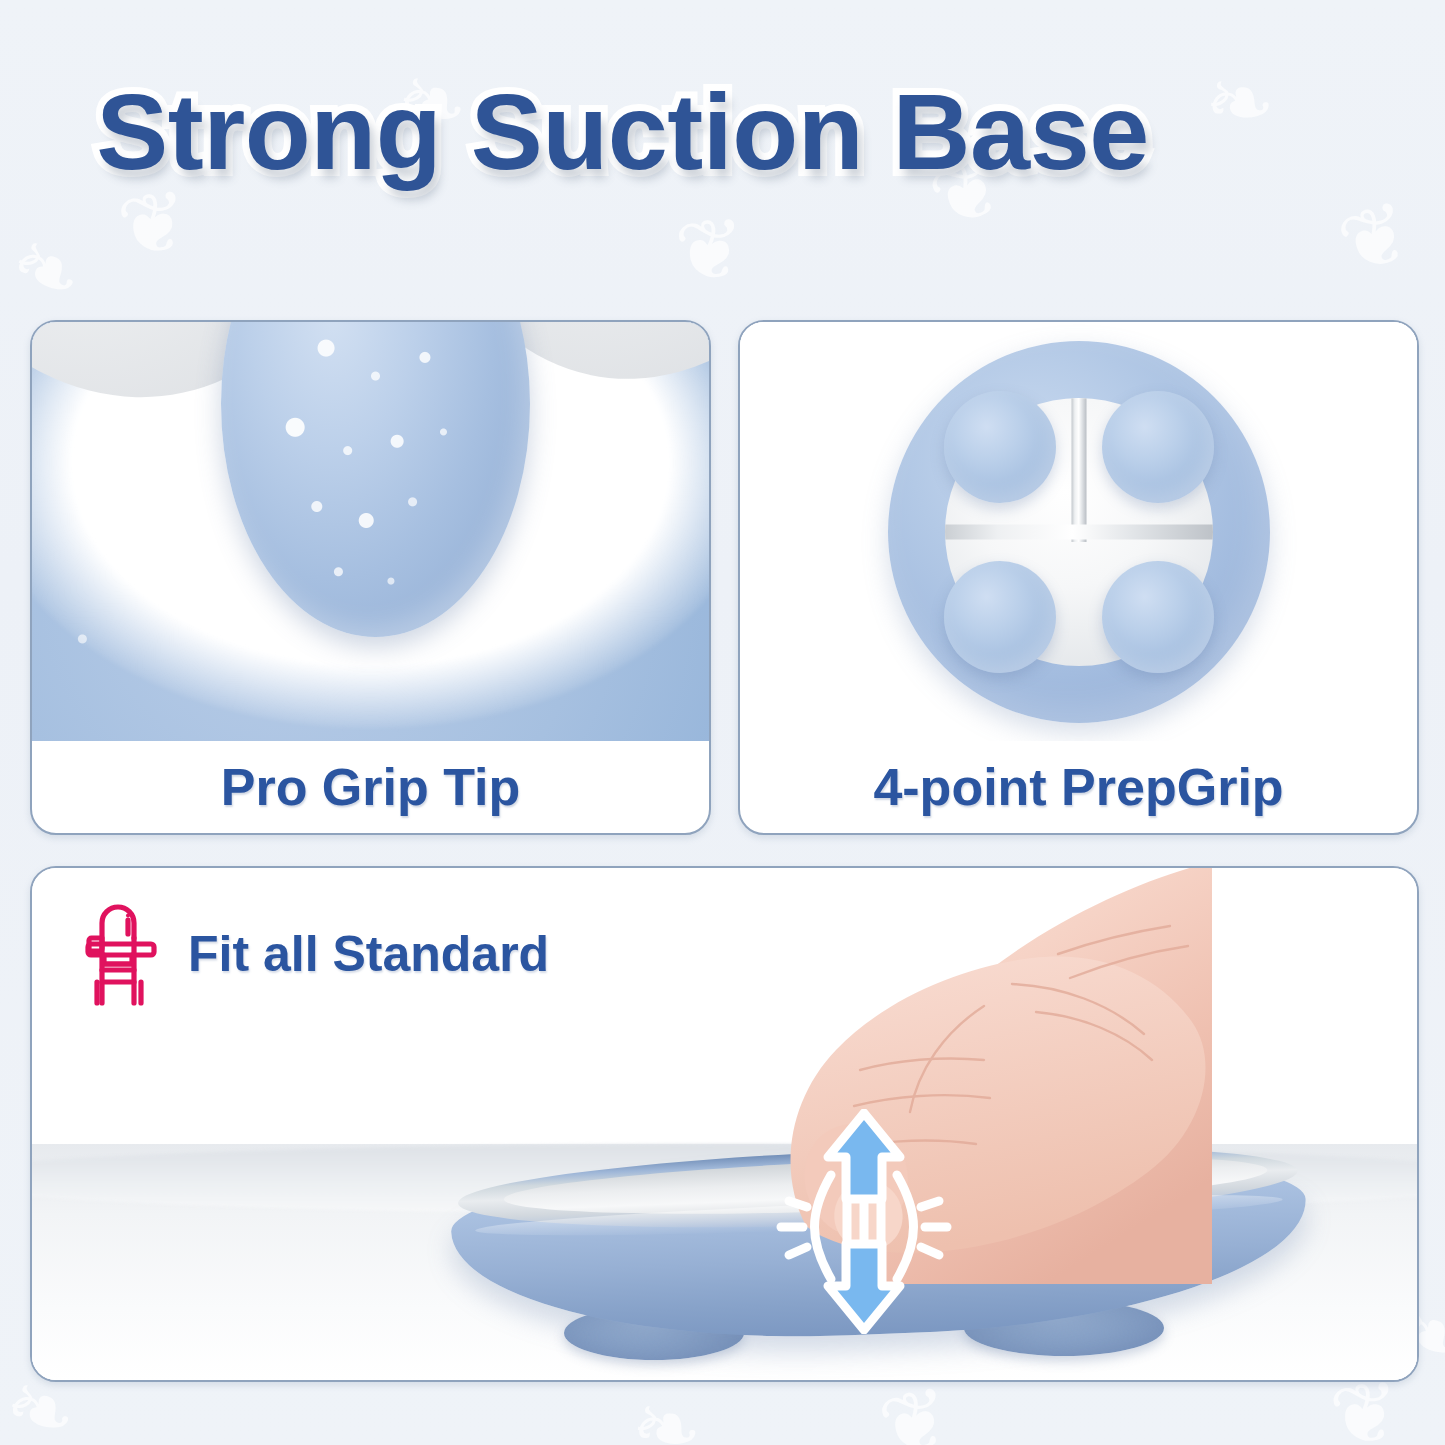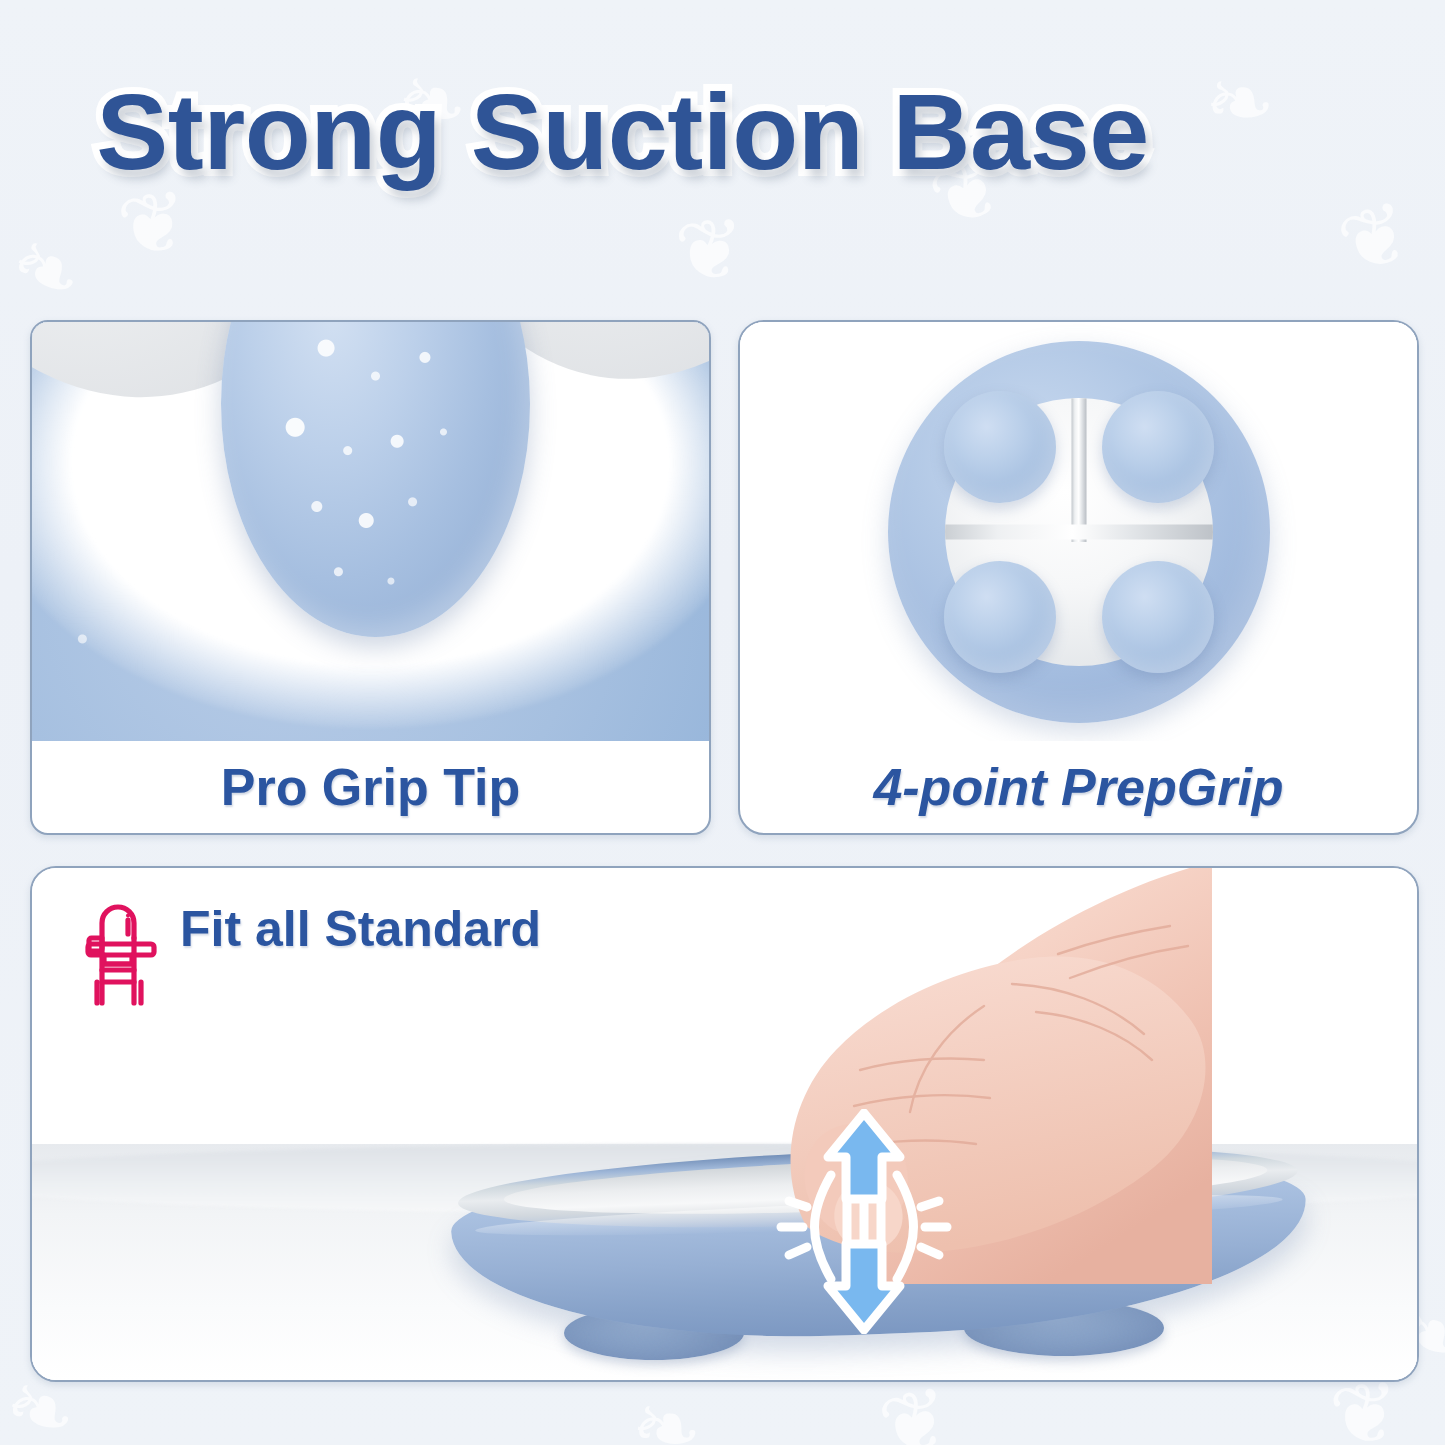--- a/index.html
+++ b/index.html
@@ -34,22 +34,22 @@
     white-space:nowrap;
   }
 
   
   .card{
     position:absolute;background:#ffffff;
     border:2px solid #8fa3bd;border-radius:26px;
     box-shadow:0 3px 7px rgba(120,140,170,.22);
     overflow:hidden;
   }
-  #card-tip { left:30px;  top:320px;  width:677px;  height:511px;border-radius:18px; }
-  #card-grip{ left:738px; top:320px;  width:677px;  height:511px;font-style:italic; }
+  #card-tip { left:30px;  top:320px;  width:677px;  height:511px; }
+  #card-grip{ left:738px; top:320px;  width:677px;  height:511px; }
   #card-fit { left:30px;  top:866px;  width:1385px; height:512px; }
 
   .photo{position:absolute;left:0;top:0;right:0;bottom:92px;overflow:hidden;background:#fff;}
   .caption{
     position:absolute;left:0;right:0;bottom:0;height:92px;
     display:flex;align-items:center;justify-content:center;
     font-size:52px;font-weight:bold;color:#2b55a0;
     text-shadow:1px 2px 2px rgba(120,140,175,.35);
   }
 
@@ -153,21 +153,21 @@
       radial-gradient(circle at 38% 32%, #cfdef2 0%, #bbd0ea 32%, #a8c1e1 62%, #9ab5da 86%, #92add4 100%);
     box-shadow:0 6px 14px rgba(100,125,170,.28), inset -6px -8px 18px rgba(255,255,255,.28);
   }
   #cup-tl{left:56px;top:50px;}
   #cup-tr{right:56px;top:50px;}
   #cup-bl{left:56px;bottom:50px;}
   #cup-br{right:56px;bottom:50px;}
 
   
   .fit-stage{position:absolute;inset:0;background:#ffffff;}
-  .fit-head{position:absolute;left:48px;top:32px;display:flex;align-items:flex-start;gap:16px;z-index:6;}
+  .fit-head{position:absolute;left:48px;top:32px;display:flex;align-items:center;gap:24px;z-index:6;}
   .chair-icon{width:84px;height:104px;flex:0 0 auto;margin-top:4px;}
   .fit-text{
     font-size:50px;font-weight:bold;color:#2b55a0;line-height:1.16;
     text-shadow:1px 2px 2px rgba(120,140,175,.30);
   }
 
   .table-top{
     position:absolute;left:0;right:0;bottom:0;height:46%;
     background:linear-gradient(180deg,#e7eaee 0%, #f2f4f6 30%, #fafbfc 70%, #ffffff 100%);
   }

